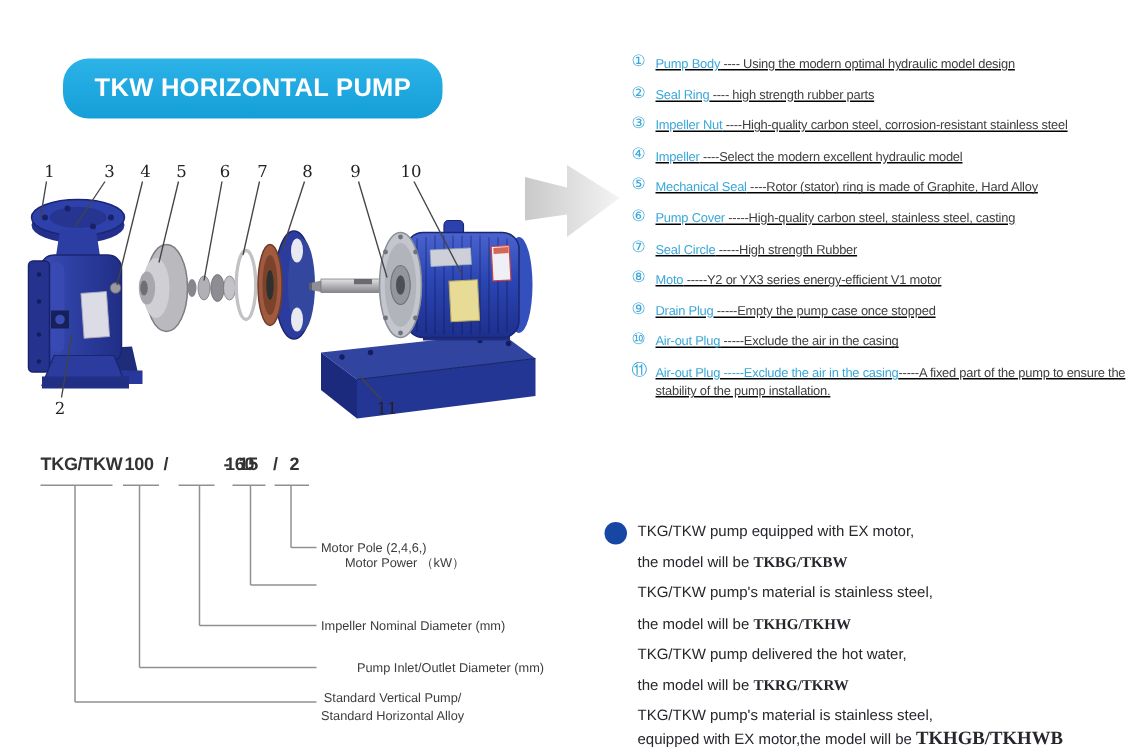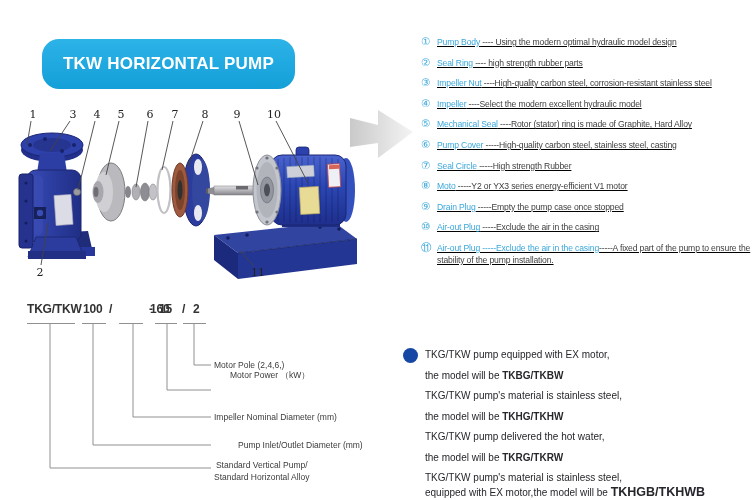--- a/index.html
+++ b/index.html
@@ -1,21 +1,21 @@
 <!DOCTYPE html>
 <html><head>
 <meta charset="utf-8">
 <style>
   html,body{margin:0;padding:0;background:#fff;}
   body{width:756px;height:500px;position:relative;overflow:hidden;
        font-family:"Liberation Sans",sans-serif;}
   .stage{position:absolute;inset:0;width:756px;height:500px;background:#fff;}
 
   
-  .tab{position:absolute;left:42px;top:39px;width:253px;height:50px;
+  .tab{position:absolute;left:42px;top:39px;width:253px;height:40px;
        background:linear-gradient(180deg,#2cb3e8,#149fd8);
        border-radius:17px;display:flex;align-items:center;justify-content:center;}
   .tab span{color:#fff;font-weight:bold;font-size:17px;letter-spacing:.2px;}
 
   
   #diagram{position:absolute;left:0;top:95px;}
 
   
   #parts-list{position:absolute;left:421px;top:36px;width:334px;}
   .part{display:flex;align-items:flex-start;margin-bottom:8.6px;
@@ -34,21 +34,21 @@
   .mlabel{position:absolute;left:214px;font-size:8.5px;color:#3b3b3b;
           line-height:11.5px;white-space:nowrap;}
 
   
   #notes{position:absolute;left:400px;top:316px;width:356px;margin-top:28px;}
   .bullet{position:absolute;left:3px;top:4px;width:15px;height:15px;
           border-radius:50%;background:#1747A5;}
   #note-lines{padding-top:5px;}
   .note-line{margin-left:25px;font-size:10px;color:#26262c;line-height:12px;
              margin-bottom:8.5px;white-space:nowrap;}
-  .note-line .code{font-weight:bold;}
+  .note-line .code{font-weight:bold;font-family:Liberation Serif, serif;}
   .note-line.big{margin-top:-7px;}
   .note-line.big .code{font-size:12.5px;}
 </style>
 </head>
 <body>
 
 <div class="stage">
 
   <div class="tab">
     <span>TKW HORIZONTAL PUMP</span>

